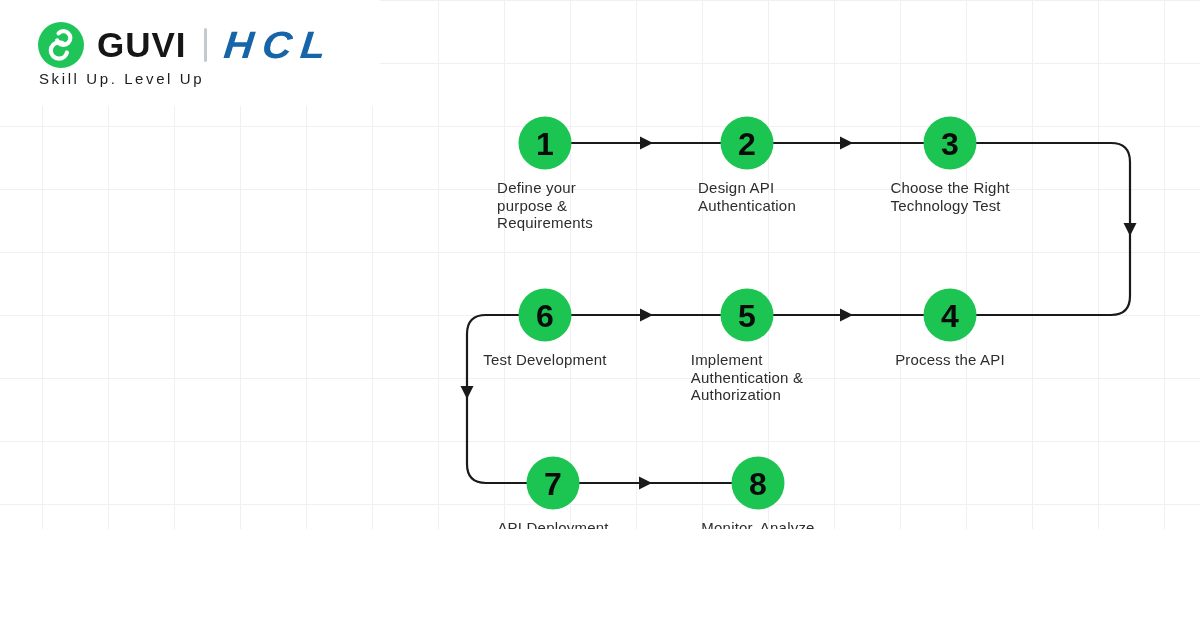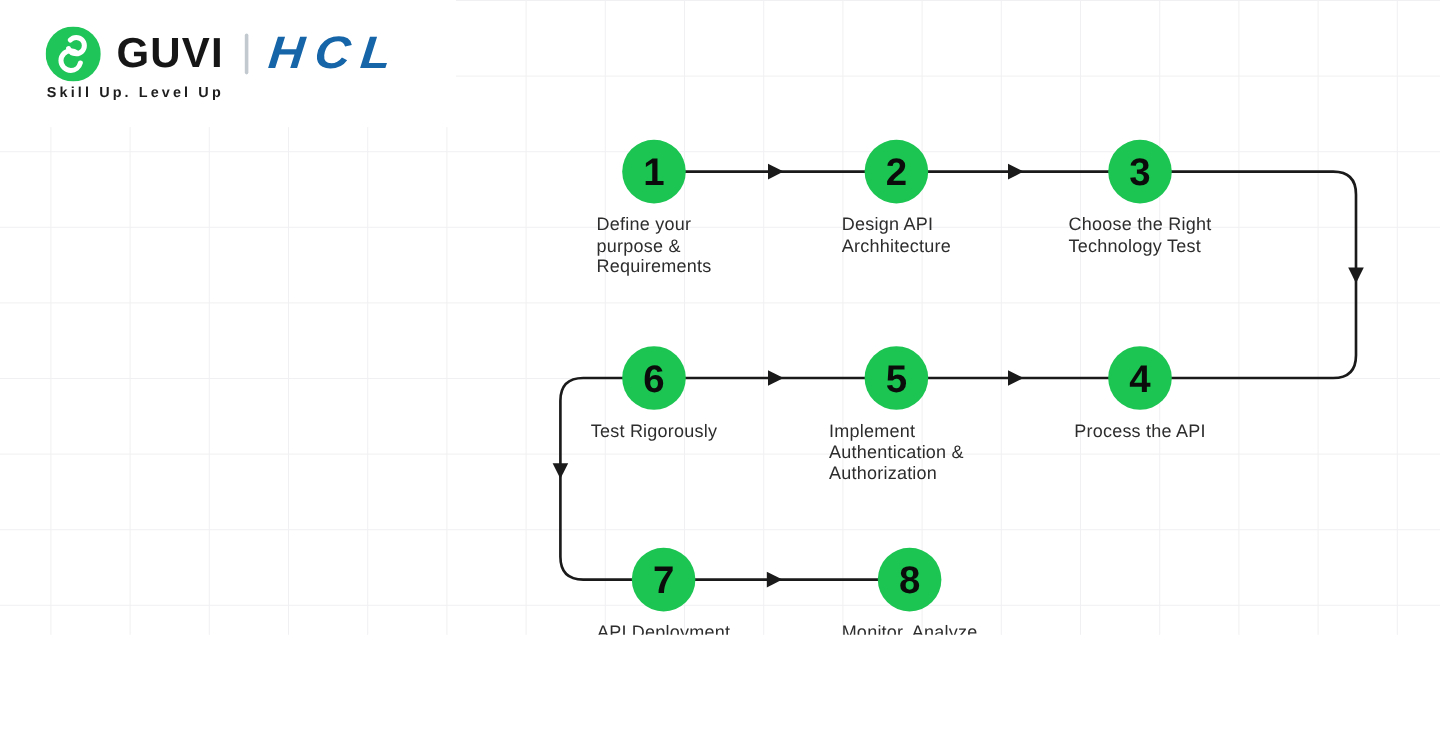--- a/index.html
+++ b/index.html
@@ -21,21 +21,21 @@
   .guvi-mark { width:46px; height:46px; display:block; }
   .guvi-word { font-size:35px; font-weight:bold; color:#161616; letter-spacing:1px; line-height:46px; }
   .logo-divider { width:3px; height:34px; background:#c2c9cf; border-radius:2px; margin:0 4px; }
   .hcl-word {
     font-size:38px; font-weight:bold; font-style:italic; letter-spacing:8px;
     color:var(--hcl-blue, #1565A8); transform:skewX(-6deg) scaleX(1.08); transform-origin:left center;
     line-height:46px;
   }
   .tagline {
     position:absolute; left:39px; top:70px;
-    font-size:12px; font-weight:bold; letter-spacing:2.6px; color:#1d1d1d;
+    font-size:15px; font-weight:normal; letter-spacing:2.6px; color:#1d1d1d;
   }
 
   
   .page-title {
     position:absolute; left:104px; top:262px;
     font-size:40px; line-height:50px; font-weight:bold; color:#0f0f0f;
     white-space:pre-line; letter-spacing:0.5px;
   }
 
   
@@ -110,21 +110,21 @@
     <div class="step-label">Define your
 purpose &amp;
 Requirements</div>
   </div>
 
   <div class="step s2">
     <div class="step-circle">
       <span class="step-number">2</span>
     </div>
     <div class="step-label">Design API
-Archhitecture</div>
+Authentication</div>
   </div>
 
   <div class="step s3">
     <div class="step-circle">
       <span class="step-number">3</span>
     </div>
     <div class="step-label">Choose the Right
 Technology Test</div>
   </div>
 
@@ -141,21 +141,21 @@
     </div>
     <div class="step-label">Implement
 Authentication &amp;
 Authorization</div>
   </div>
 
   <div class="step s6">
     <div class="step-circle">
       <span class="step-number">6</span>
     </div>
-    <div class="step-label">Test Rigorously</div>
+    <div class="step-label">Test Development</div>
   </div>
 
   <div class="step s7">
     <div class="step-circle">
       <span class="step-number">7</span>
     </div>
     <div class="step-label">API Deployment
 &amp; Integration</div>
   </div>
 

